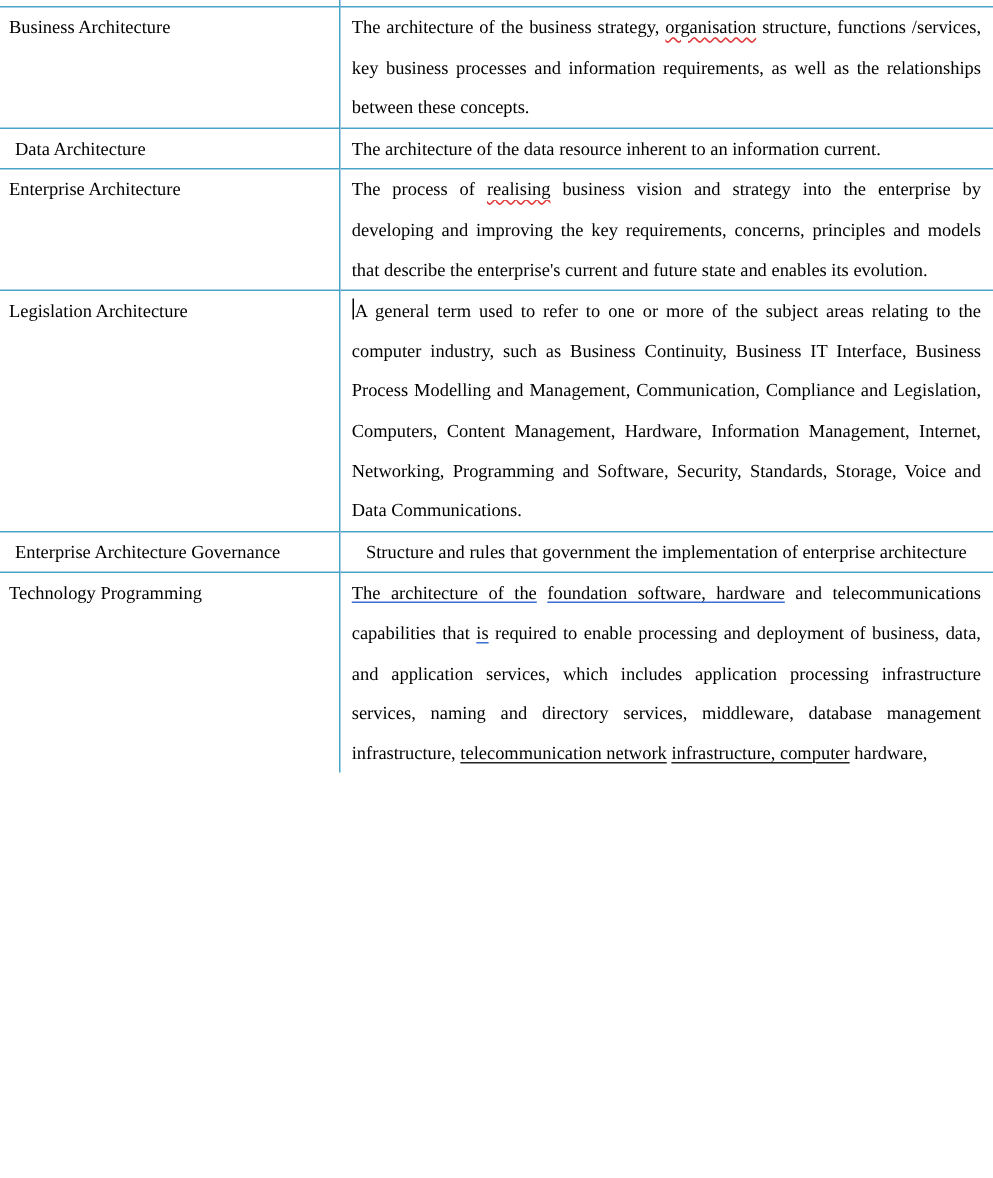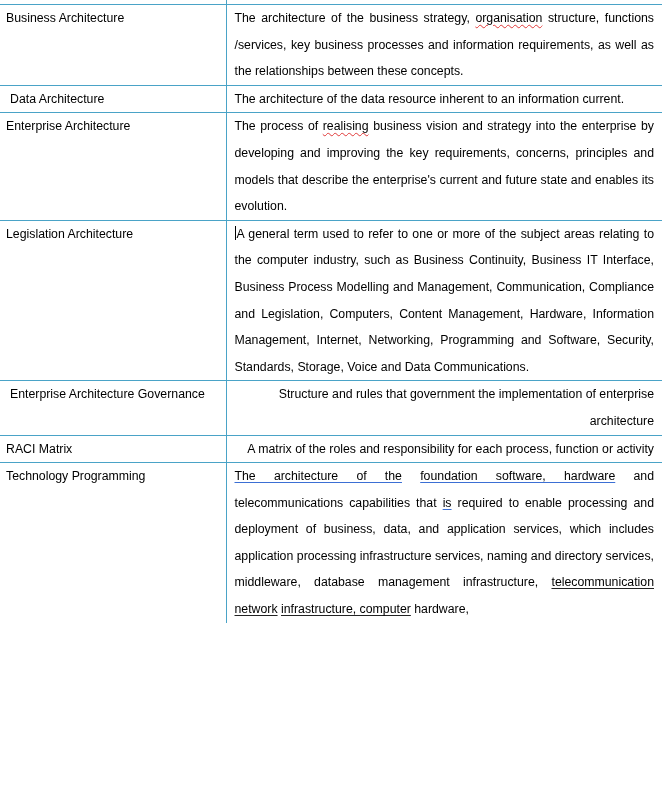--- a/index.html
+++ b/index.html
@@ -12,20 +12,21 @@
     height: 785px;
     font-family: "Liberation Sans", sans-serif;
     color: #000000;
     overflow: hidden;
   }
   .doc {
     position: relative;
     width: 662px;
     height: 785px;
     box-sizing: border-box;
+    font-family: Liberation Serif, serif;
   }
   table.glossary {
     width: 662px;
     border-collapse: collapse;
     table-layout: fixed;
   }
   table.glossary td {
     vertical-align: top;
     padding: 0;
   }
@@ -49,21 +50,21 @@
     padding-left: 6px;
     white-space: normal;
   }
   .cell.term.indent { padding-left: 10px; margin-top: 48px; }
   .cell.def {
     text-align: justify;
     text-justify: inter-word;
     padding-left: 8px;
     padding-right: 8px;
   }
-  .cell.def.nojust { text-align: right; }
+  .cell.def.nojust { text-align: center; }
 
   .row-first .cell { border-top: none; }
 
   
   .sp-red {
     text-decoration: underline;
     text-decoration-style: wavy;
     text-decoration-color: #e03a3a;
     text-decoration-thickness: 1px;
     text-underline-offset: 2px;
@@ -154,28 +155,20 @@
 
       <tr>
         <td class="cell term indent">
           <span>Enterprise Architecture Governance</span>
         </td>
         <td class="cell def nojust">
           <span>Structure and rules that government the implementation of enterprise architecture</span>
         </td>
       </tr>
 
-      <tr>
-        <td class="cell term">
-          <span>RACI Matrix</span>
-        </td>
-        <td class="cell def nojust">
-          <span>A matrix of the roles and responsibility for each process, function or activity</span>
-        </td>
-      </tr>
 
       <tr>
         <td class="cell term">
           <span>Technology Programming</span>
         </td>
         <td class="cell def">
           <span><span class="gr-blue">The architecture of the</span> <span class="gr-blue">foundation software, hardware</span> and telecommunications capabilities that <span class="gr-blue">is</span> required to enable processing and deployment of business, data, and application services, which includes application processing infrastructure services, naming and directory services, middleware, database management infrastructure, <span class="ul-plain">telecommunication network</span> <span class="ul-plain">infrastructure, computer</span> hardware,</span>
         </td>
       </tr>
     </tbody>

